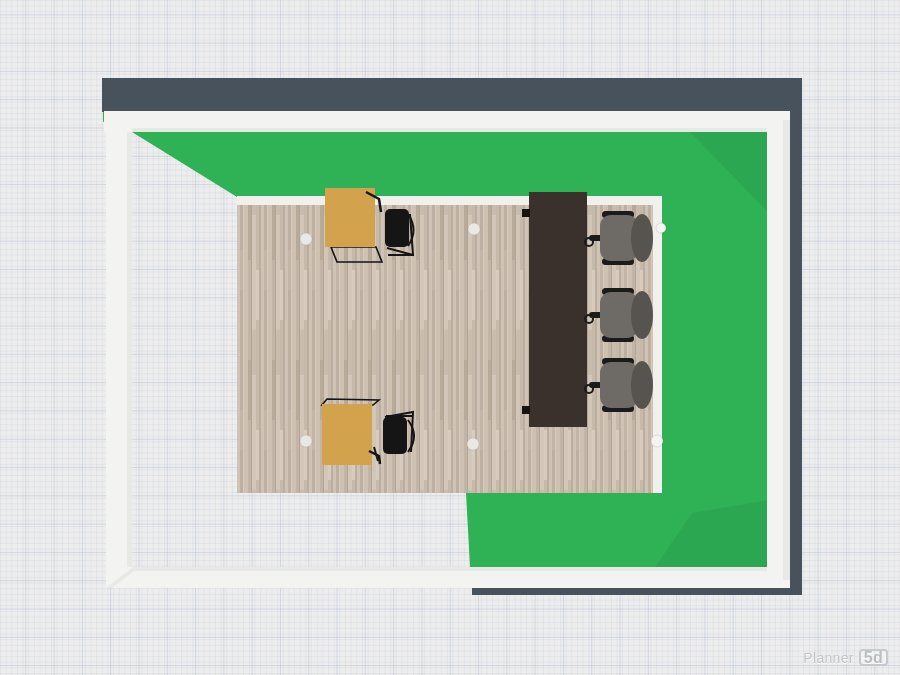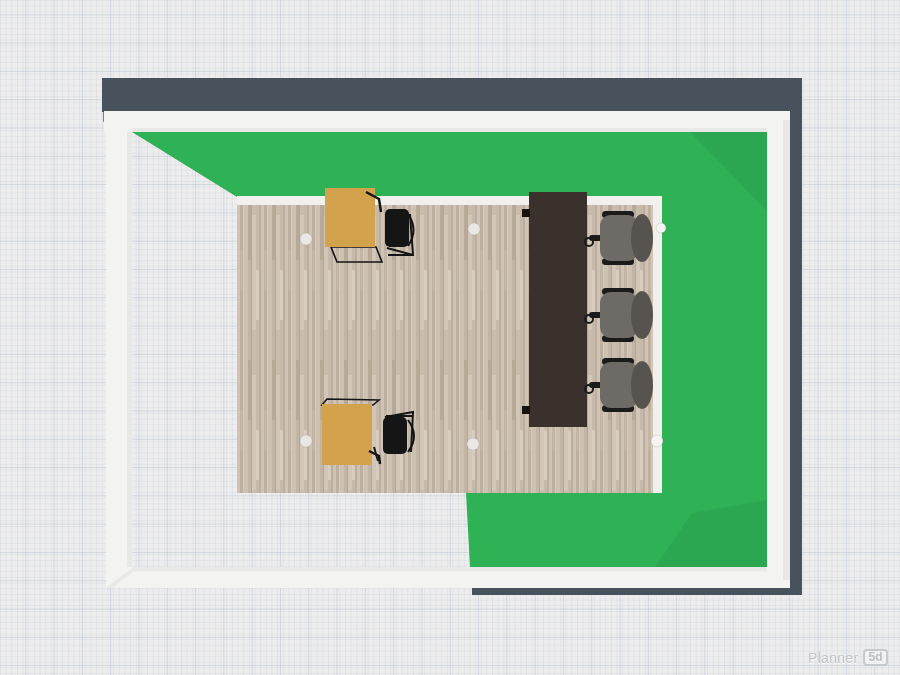--- a/index.html
+++ b/index.html
@@ -36,21 +36,21 @@
   #watermark{
     position:absolute;right:12px;bottom:9px;
     display:flex;align-items:center;gap:5px;
     color:#c2c5c9;font-size:14px;letter-spacing:0.3px;
     text-shadow:0 1px 0 rgba(255,255,255,0.85);
     user-select:none;
     justify-content:space-between;
   }
   #watermark .badge{
     display:inline-block;border:2px solid #c6c9cd;border-radius:4px;
-    font-size:12px;font-weight:bold;padding:1px 3px;line-height:11px;
+    font-size:16px;font-weight:bold;padding:1px 3px;line-height:11px;
     color:#b9bcc0;background:rgba(255,255,255,0.4);
   }
 </style>
 </head>
 <body>
 
 <div id="stage">
   <svg width="900" height="675" viewBox="0 0 900 675">
     <defs>
       <pattern id="planks" width="24" height="160" patternUnits="userSpaceOnUse">

